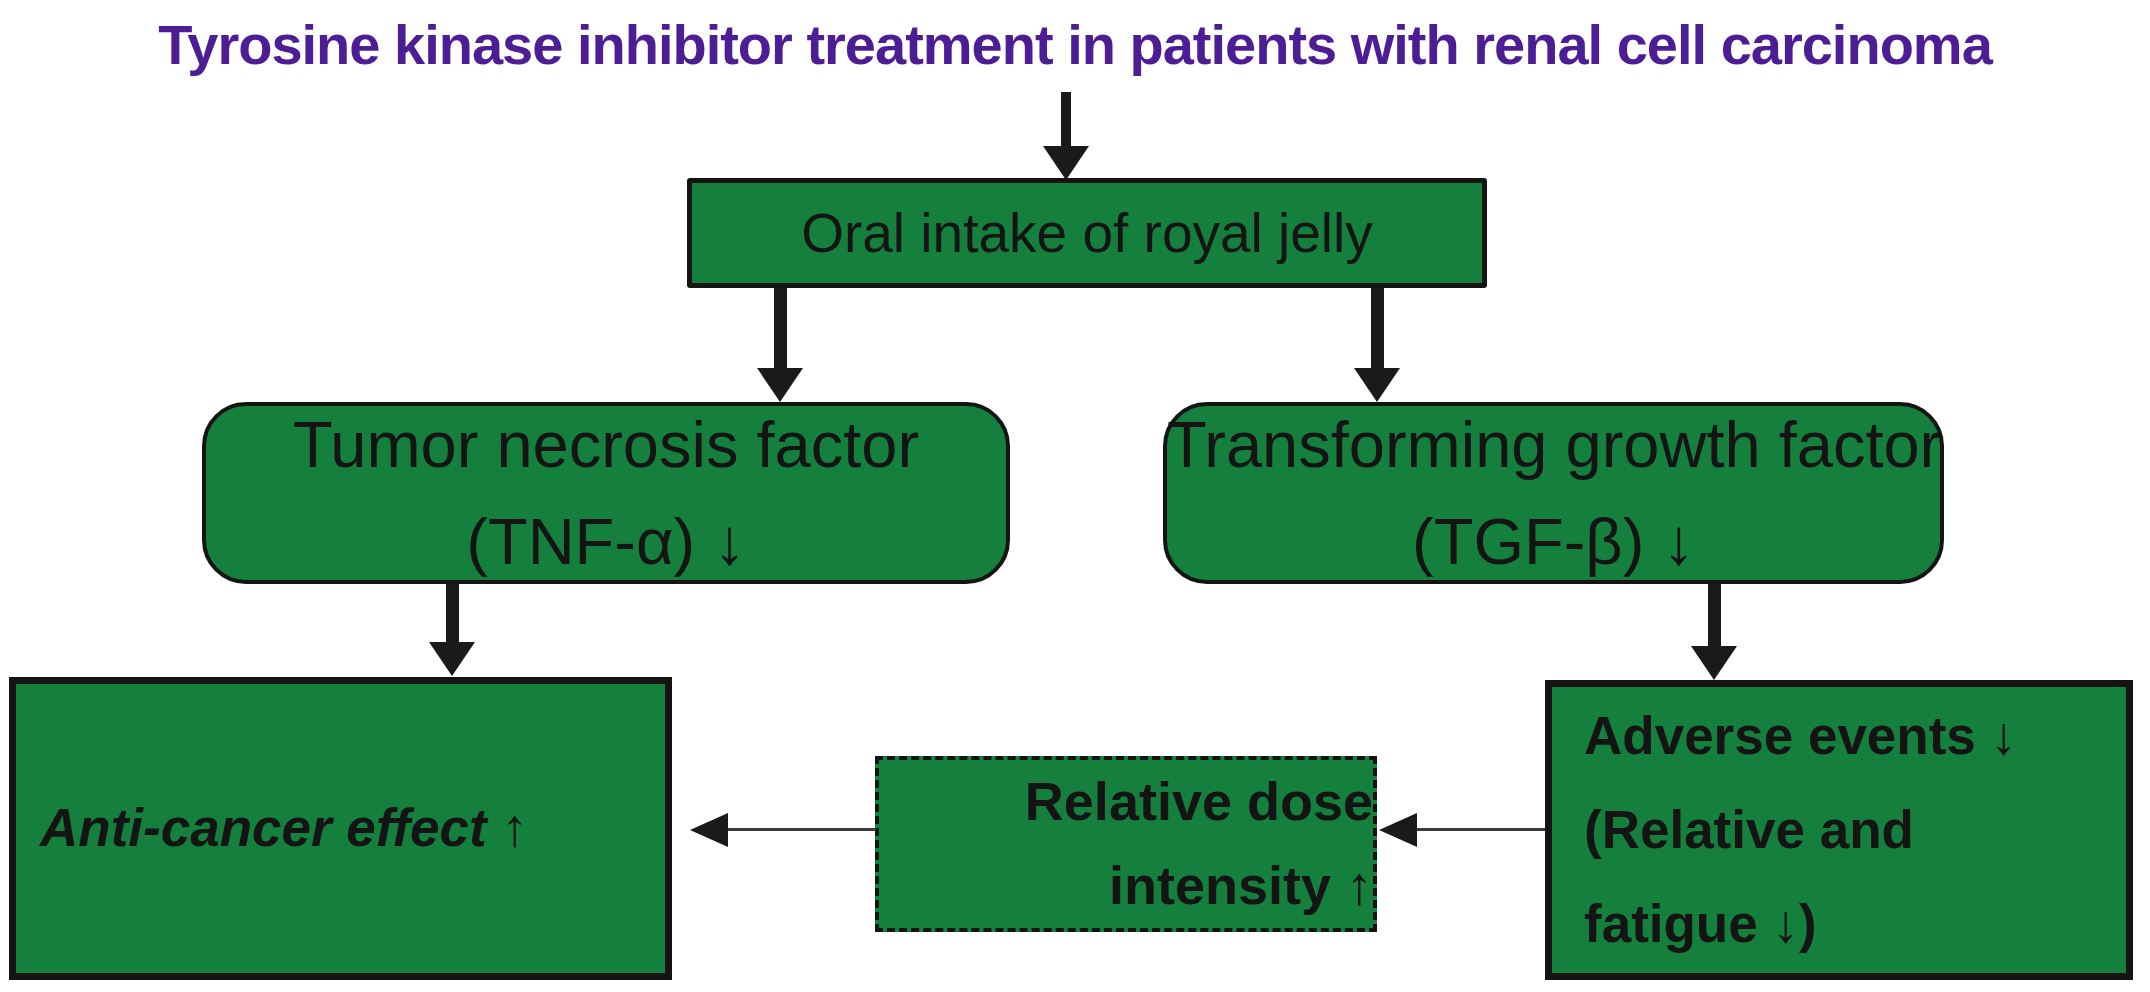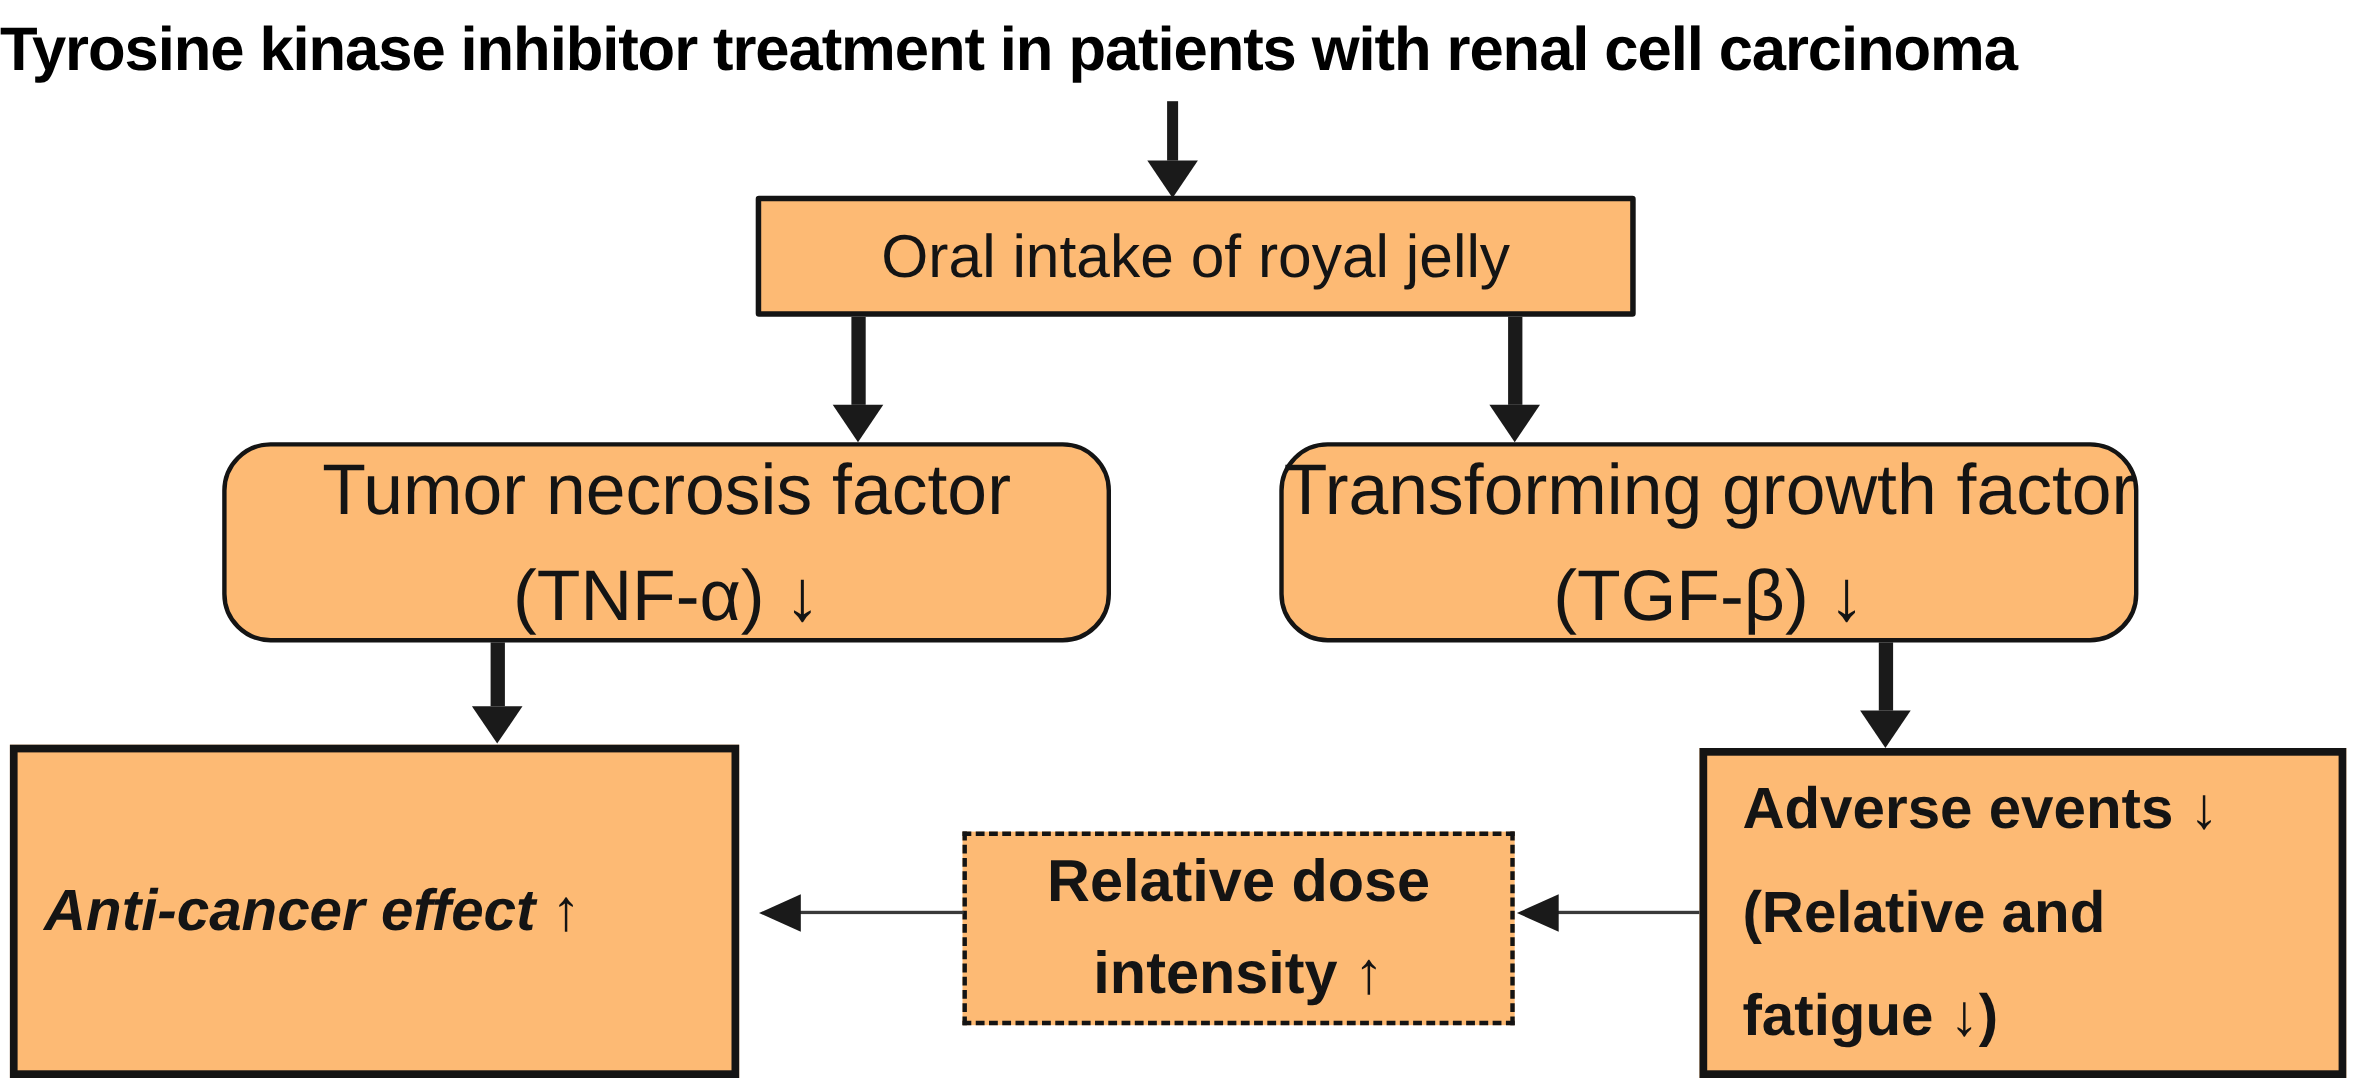--- a/index.html
+++ b/index.html
@@ -8,28 +8,29 @@
     background: #ffffff;
     font-family: "Liberation Sans", "DejaVu Sans", sans-serif;
     color: #141414;
     position: relative;
     overflow: hidden;
   }
   .canvas { position: absolute; left: 0; top: 0; width: 2150px; height: 992px; }
 
   .title {
     position: absolute; left: 0; right: 0; top: 12px;
+    text-align: center;
     font-size: 56px; font-weight: bold; letter-spacing: -1px;
     white-space: nowrap;
-    color: #000000;
+    color: #4c1d95;
   }
 
   .box {
     position: absolute;
-    background: #fdba74;
+    background: #15803d;
     border: 5px solid #141414;
     box-sizing: border-box;
     display: flex; flex-direction: column; justify-content: center;
   }
 
   .oral {
     left: 687px; top: 178px; width: 800px; height: 110px;
     font-size: 55px; font-weight: normal;
     text-align: center;
     border-width: 5px; border-radius: 3px;
@@ -50,21 +51,21 @@
   }
   .anticancer { left: 9px; top: 677px; width: 663px; height: 303px; padding-left: 24px; font-style: italic; }
   .anticancer .line3 { padding-left: 172px; }
   .adverse { left: 1545px; top: 680px; width: 588px; height: 300px; padding-left: 32px; }
   .adverse .line3 { text-align: left; padding-right: 42px; }
 
   .rdi {
     left: 875px; top: 756px; width: 502px; height: 176px;
     border: 4px dashed #141414;
     font-size: 54px; font-weight: bold;
-    text-align: center; line-height: 1.55;
+    text-align: center; line-height: 1.55; align-items: flex-end;
   }
 
   .line { white-space: nowrap; }
 
   
   .vshaft { position: absolute; background: #1a1a1a; }
   
   .head-down {
     position: absolute; width: 0; height: 0;
     border-left: 23px solid transparent;

